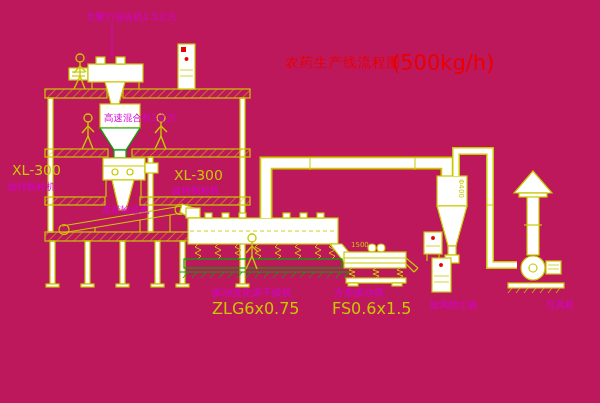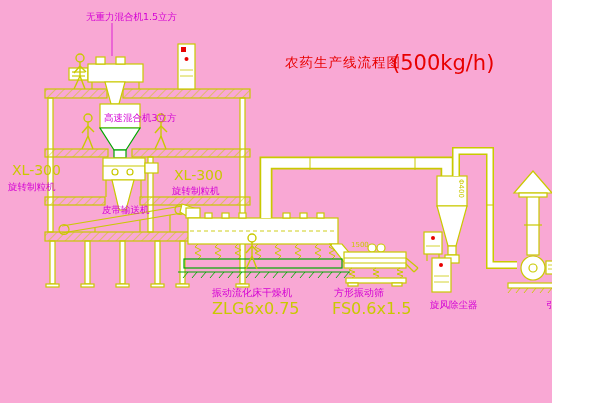--- a/index.html
+++ b/index.html
@@ -1,16 +1,16 @@
 <!DOCTYPE html>
 <html><head>
 <meta charset="utf-8">
 <style>
   html,body{margin:0;padding:0;background:#ffffff;}
-  #canvas{position:relative;width:552px;height:403px;background:#f9a8d4;overflow:hidden;
+  #canvas{position:relative;width:600px;height:403px;background:#be185d;overflow:hidden;
           font-family:"DejaVu Sans", sans-serif;}
   svg text{font-family:"DejaVu Sans", sans-serif;}
 </style>
 </head>
 <body>
 
 <div id="canvas">
 <svg width="600" height="403" viewBox="0 0 600 403">
   <defs>
     <pattern id="hatch" width="6" height="6" patternUnits="userSpaceOnUse" patternTransform="rotate(45)">

